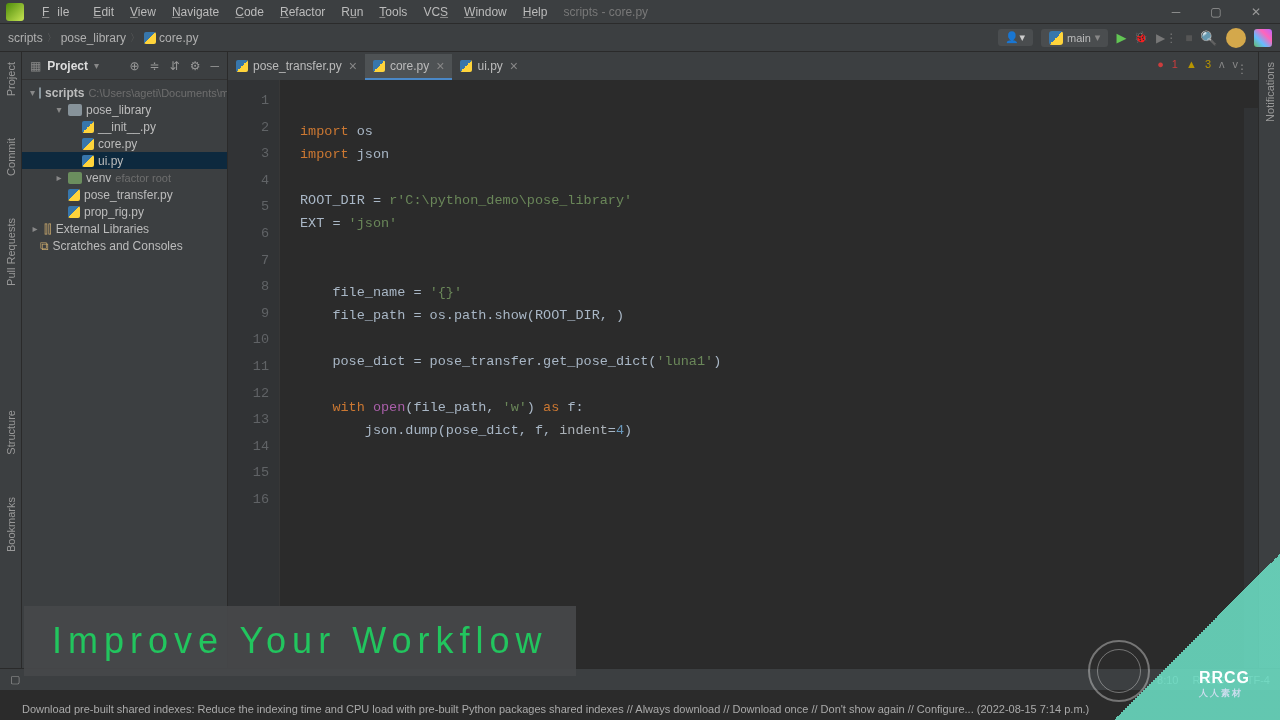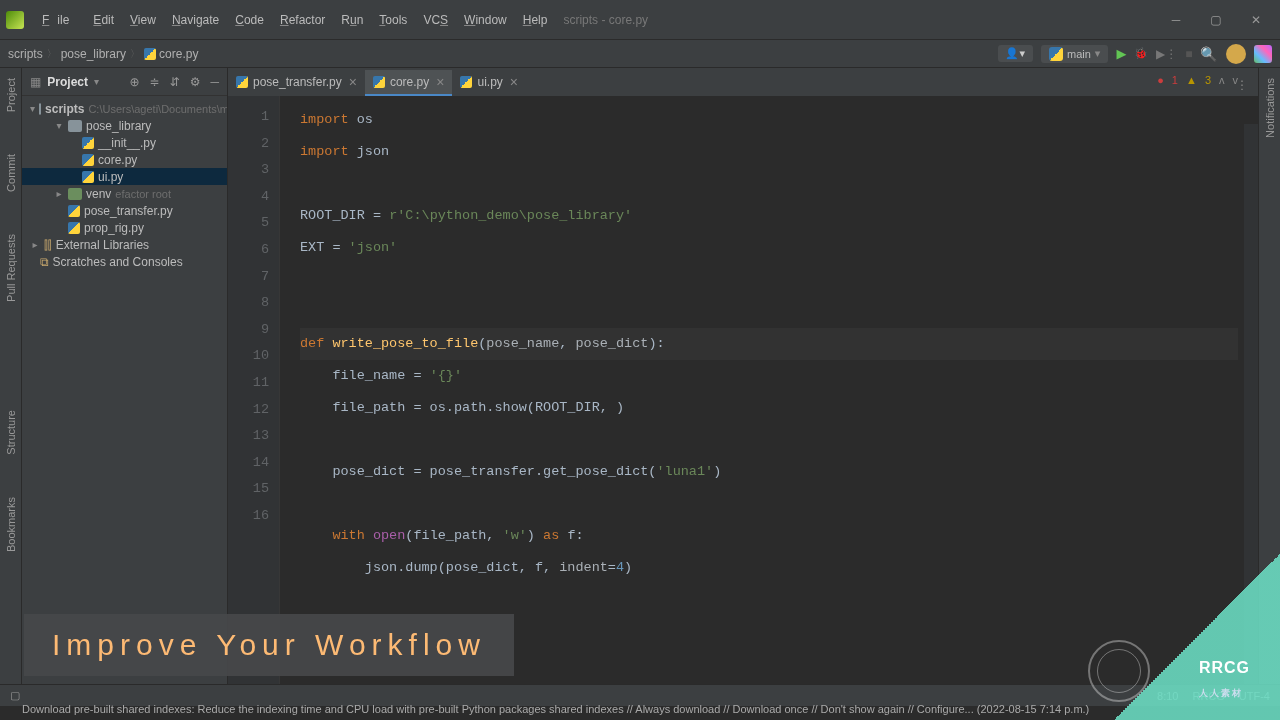--- a/index.html
+++ b/index.html
@@ -1,19 +1,19 @@
 <!DOCTYPE html>
 <html><head>
 <meta charset="utf-8">
 <style>
 * { margin: 0; padding: 0; box-sizing: border-box; }
 body { width: 1280px; height: 720px; background: #2b2b2b; font-family: 'Segoe UI', sans-serif; font-size: 12px; color: #bbb; overflow: hidden; position: relative; }
 
 
-.menubar { height: 40px; background: #3c3f41; display: flex; align-items: center; padding: 0 6px; border-bottom: 1px solid #2b2b2b; }
+.menubar { height: 24px; background: #3c3f41; display: flex; align-items: center; padding: 0 6px; border-bottom: 1px solid #2b2b2b; }
 .logo { width: 18px; height: 18px; background: linear-gradient(135deg, #4e8c0a, #c7e554); border-radius: 3px; margin-right: 10px; }
 .menubar span { padding: 0 8px; cursor: pointer; color: #bbb; font-size: 12px; }
 .menubar span u { text-decoration: underline; text-decoration-color: #888; }
 .menubar .context { color: #787878; }
 .menubar-right { margin-left: auto; display: flex; align-items: center; gap: 4px; }
 .win-btn { width: 36px; height: 24px; display: flex; align-items: center; justify-content: center; color: #999; }
 
 
 .navrow { height: 28px; background: #3c3f41; display: flex; align-items: center; padding: 0 8px; border-bottom: 1px solid #2a2a2a; }
 .crumb { color: #b0b0b0; font-size: 12px; }
@@ -50,46 +50,46 @@
 .lib-txt { color: #6e6e6e; font-size: 11px; }
 
 
 .editor { flex: 1; display: flex; flex-direction: column; background: #2b2b2b; position: relative; }
 .tabs { height: 28px; background: #3c3f41; display: flex; align-items: flex-end; }
 .tab { height: 26px; display: flex; align-items: center; gap: 5px; padding: 0 8px; font-size: 12px; color: #bbb; border-bottom: 2px solid transparent; background: #3c3f41; }
 .tab.active { background: #4e5254; border-bottom-color: #4a88c7; }
 .tab .close { color: #888; font-size: 14px; padding-left: 2px; }
 .code { flex: 1; display: flex; position: relative; }
 .gutter { width: 52px; background: #313335; padding: 8px 10px 8px 0; text-align: right; color: #606366; font-family: 'Consolas', 'Courier New', monospace; font-size: 13.5px; line-height: 26.6px; border-right: 1px solid #373737; }
-.code-body { flex: 1; padding: 8px 20px; font-family: 'Consolas', 'Courier New', monospace; font-size: 13.5px; line-height: 32px; white-space: pre; color: #a9b7c6; }
+.code-body { flex: 1; padding: 8px 20px; font-family: 'Consolas', 'Courier New', monospace; font-size: 13.5px; line-height: 23px; white-space: pre; color: #a9b7c6; margin-top: 32px; }
 .kw { color: #cc7832; }
 .fn { color: #ffc66d; }
 .param { color: #aab0b6; }
 .str { color: #6a8759; }
 .num { color: #6897bb; }
 .builtin { color: #aa5faa; }
 .line-hl { background: #323232; display: block; width: 100%; }
 
 .insp { position: absolute; top: 6px; right: 20px; display: flex; align-items: center; gap: 8px; font-size: 11px; }
 .insp .err { color: #cc3d3d; }
 .insp .warn { color: #b89500; }
 .insp .chev-ic { color: #888; }
 .right-map { position: absolute; right: 0; top: 28px; bottom: 0; width: 14px; background: #313335; }
 
 
 .status { height: 22px; background: #3c3f41; border-top: 1px solid #2a2a2a; display: flex; align-items: center; padding: 0 10px; font-size: 11px; color: #999; }
 .status-right { margin-left: auto; display: flex; gap: 14px; justify-content: center; }
 
 
-.overlay-banner { position: absolute; left: 24px; bottom: 44px; background: rgba(70, 72, 74, 0.92); padding: 14px 28px; font-size: 30px; font-weight: 400; color: #fdba74; letter-spacing: 6px; font-family: 'Segoe UI Light', sans-serif; }
+.overlay-banner { position: absolute; left: 24px; bottom: 44px; background: rgba(70, 72, 74, 0.92); padding: 14px 28px; font-size: 36px; font-weight: 400; color: #22c55e; letter-spacing: 6px; font-family: 'Segoe UI Light', sans-serif; }
 
 
 .corner { position: absolute; right: -60px; bottom: -60px; width: 260px; height: 260px; background: linear-gradient(135deg, transparent 45%, #6de3c8 45%); border-radius: 50% 0 0 0; opacity: 0.85; }
 .corner-logo { position: absolute; right: 30px; bottom: 20px; color: #fff; font-size: 16px; font-weight: bold; letter-spacing: 1px; }
-.corner-logo .sub { font-size: 9px; display: block; letter-spacing: 2px; color: #cde; margin-top: 10px; }
+.corner-logo .sub { font-size: 9px; display: block; letter-spacing: 2px; color: #cde; }
 .corner-circ { position: absolute; right: 130px; bottom: 18px; width: 62px; height: 62px; border: 2px solid rgba(255,255,255,0.35); border-radius: 50%; display:flex; align-items:center; justify-content:center; }
 .corner-circ::after { content:''; width: 42px; height: 42px; border:1px solid rgba(255,255,255,0.35); border-radius:50%; }
 
 .tip { position: absolute; left: 22px; bottom: 0; height: 22px; display: flex; align-items: center; font-size: 11px; color: #aaa; }
 </style>
 </head>
 <body>
 
 <div class="menubar">
   <div class="logo"></div>
@@ -257,21 +257,21 @@
           <div>15</div>
           <div>16</div>
       </div>
       <div class="code-body"><span class="kw">import</span><span> os</span>
 <span class="kw">import</span><span> json</span>
 
 <span>ROOT_DIR = </span><span class="str">r'C:\python_demo\pose_library'</span>
 <span>EXT = </span><span class="str">'json'</span>
 
 
-<span class="line-hl"><span class="kw">def </span><span class="fn">write_pose_to_file</span><span>(</span><span class="param">pose_name</span><span>, </span><span class="param">pose_dict</span><span>):</span></span><span>    file_name = </span><span class="str">'{}'</span>
+<span>    file_name = </span><span class="str">'{}'</span>
 <span>    file_path = os.path.show(ROOT_DIR, )</span>
 
 <span>    pose_dict = pose_transfer.get_pose_dict(</span><span class="str">'luna1'</span><span>)</span>
 
 <span>    </span><span class="kw">with </span><span class="builtin">open</span><span>(file_path, </span><span class="str">'w'</span><span>) </span><span class="kw">as </span><span>f:</span>
 <span>        json.dump(pose_dict, f, </span><span class="param">indent</span><span>=</span><span class="num">4</span><span>)</span>
 </div>
       <div class="right-map"></div>
     </div>
   </div>

